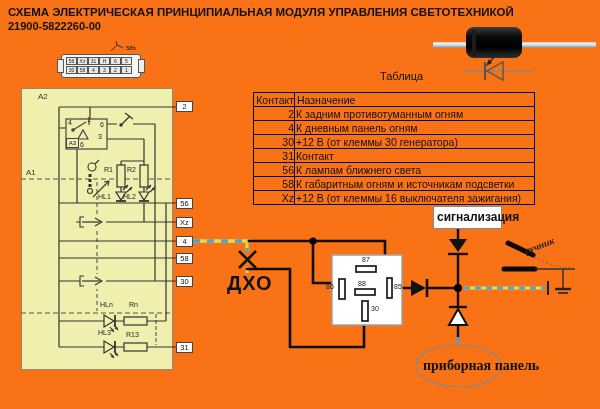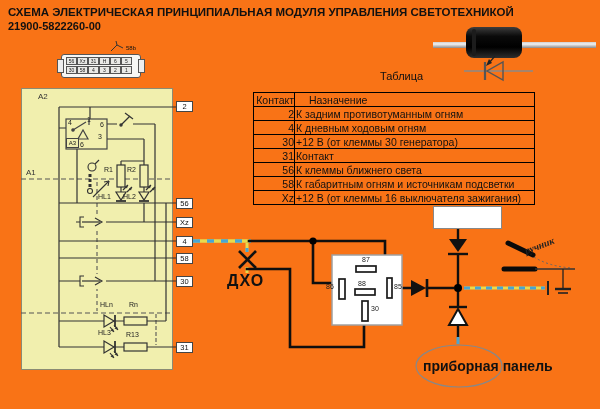--- a/index.html
+++ b/index.html
@@ -16,37 +16,37 @@
   .conn-cell{width:11px;height:8px;border:0.8px solid #555;box-sizing:border-box;
              font-size:5px;line-height:7px;text-align:center;background:#e9e9e6;color:#222;}
   
   .tbl-caption{position:absolute;left:380px;top:70px;font-size:11px;}
   table.pin{position:absolute;left:253px;top:92px;border-collapse:collapse;table-layout:fixed;
             width:282px;font-size:10.5px;}
   table.pin td,table.pin th{border:1px solid #000;padding:0;height:13px;font-weight:normal;
             overflow:hidden;white-space:nowrap;}
   table.pin .c1{width:40px;text-align:right;}
   table.pin .c2{text-align:left;padding-left:1px;}
-  table.pin th.c2{padding-left:14px;}
+  table.pin th.c2{padding-left:2px;}
   
   .module{position:absolute;left:21px;top:88px;width:152px;height:282px;
           background:#f1efae;border:1.5px solid #8b8b74;box-sizing:border-box;}
   .reg{position:absolute;font-size:8px;color:#333;}
   .a3box{position:absolute;left:66px;top:138px;width:13px;height:10px;border:1px solid #444;
          font-size:6px;line-height:9px;text-align:center;background:#f1efae;box-sizing:border-box;}
   .term{position:absolute;left:176px;width:17px;height:11px;border:1px solid #444;background:#fff;
         font-size:7.5px;line-height:10px;text-align:center;box-sizing:border-box;}
   
   .rlbl{position:absolute;font-size:7px;color:#222;}
   
-  .dho{position:absolute;left:227px;top:272px;font-size:16px;font-weight:bold;letter-spacing:1px;}
+  .dho{position:absolute;left:227px;top:272px;font-size:20px;font-weight:bold;letter-spacing:1px;}
   .alarmbox{position:absolute;left:433px;top:206px;width:69px;height:23px;border:1.2px solid #888;
             background:#fff;box-sizing:border-box;}
   .alarmtxt{position:absolute;left:437px;top:210px;font-size:12px;font-weight:bold;white-space:nowrap;}
-  .paneltxt{position:absolute;left:423px;top:358px;font-size:14px;font-weight:bold;white-space:nowrap;}
+  .paneltxt{position:absolute;left:423px;top:358px;font-size:14px;font-weight:bold;white-space:nowrap;font-family:Liberation Serif, serif;}
   .ruchnik{position:absolute;left:524px;top:240px;font-size:10px;font-style:italic;font-weight:bold;
            font-family:"Liberation Serif", serif;transform:rotate(-21deg);white-space:nowrap;color:#222;}
   .b58{position:absolute;left:126px;top:45px;font-size:6px;}
   
   .lead{position:absolute;left:433px;top:42px;width:163px;height:6px;
         background:linear-gradient(180deg,#cfcfcf,#f1f1f1 35%,#8a8a8a);}
   .dbody{position:absolute;left:466px;top:27px;width:56px;height:31px;border-radius:8px;
          background:linear-gradient(180deg,#3d3d3d,#0a0a0a 30%,#000 65%,#2e2e2e);}
   .dband{position:absolute;left:472px;top:29px;width:4px;height:27px;background:#1c1c1c;border-radius:2px;}
   svg{position:absolute;left:0;top:0;}
@@ -90,33 +90,33 @@
         <tr>
       <th class="c1">Контакт</th>
       <th class="c2">Назначение</th>
     </tr>
     <tr>
           <td class="c1">2</td>
           <td class="c2">К задним противотуманным огням</td>
         </tr>
     <tr>
           <td class="c1">4</td>
-          <td class="c2">К дневным ходовым огням</td>
+          <td class="c2">К дневным панель огням</td>
         </tr>
     <tr>
           <td class="c1">30</td>
           <td class="c2">+12 В (от клеммы 30 генератора)</td>
         </tr>
     <tr>
           <td class="c1">31</td>
           <td class="c2">Контакт</td>
         </tr>
     <tr>
           <td class="c1">56</td>
-          <td class="c2">К клеммы ближнего света</td>
+          <td class="c2">К лампам ближнего света</td>
         </tr>
     <tr>
           <td class="c1">58</td>
           <td class="c2">К габаритным огням и источникам подсветки</td>
         </tr>
     <tr>
           <td class="c1">Xz</td>
           <td class="c2">+12 В (от клеммы 16 выключателя зажигания)</td>
         </tr>
   </tbody>
@@ -329,16 +329,17 @@
   <div class="term" style="top:342px;">31</div>
 
   <div class="rlbl" style="left:355px;top:256px;width:22px;text-align:center;">87</div>
   <div class="rlbl" style="left:352px;top:280px;width:20px;text-align:center;">88</div>
   <div class="rlbl" style="left:326px;top:283px;">86</div>
   <div class="rlbl" style="left:394px;top:283px;">85</div>
   <div class="rlbl" style="left:371px;top:305px;">30</div>
 
   <div class="dho">ДХО</div>
   <div class="alarmbox"></div>
+  <div class="alarmtxt">сигнализация</div>
   <div class="ruchnik">ручник</div>
   <div class="paneltxt">приборная панель</div>
 
 </div>
 
 </body></html>

